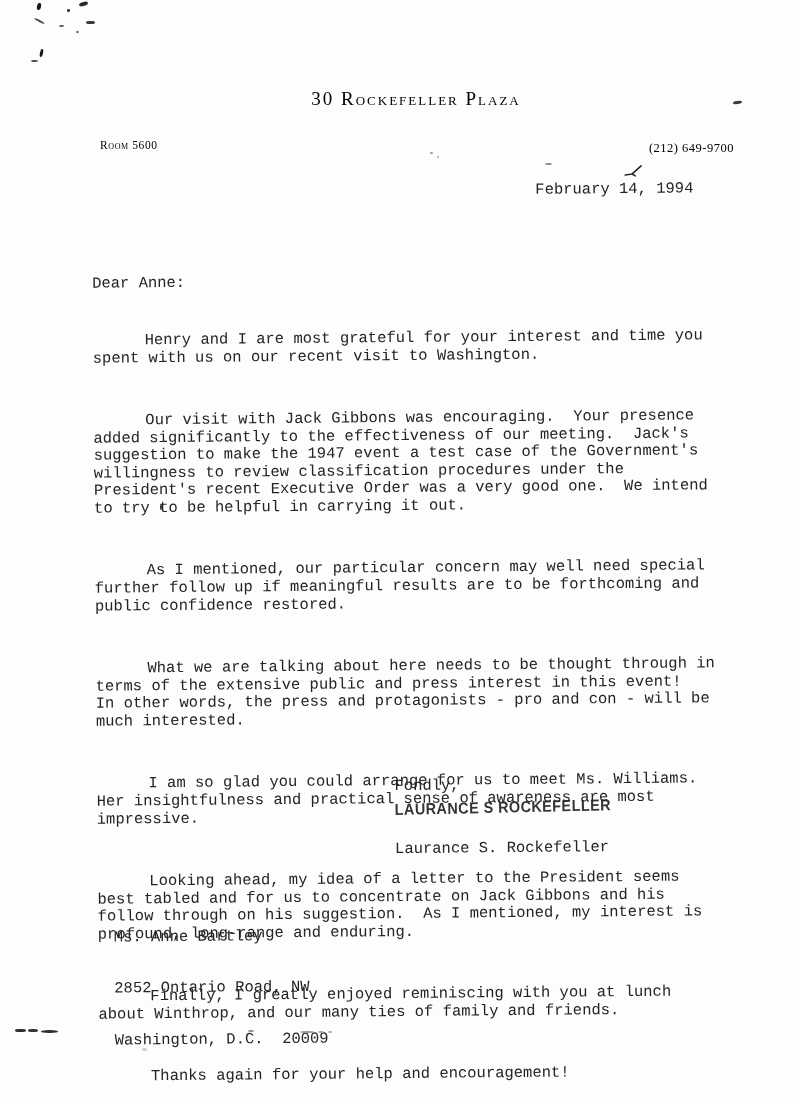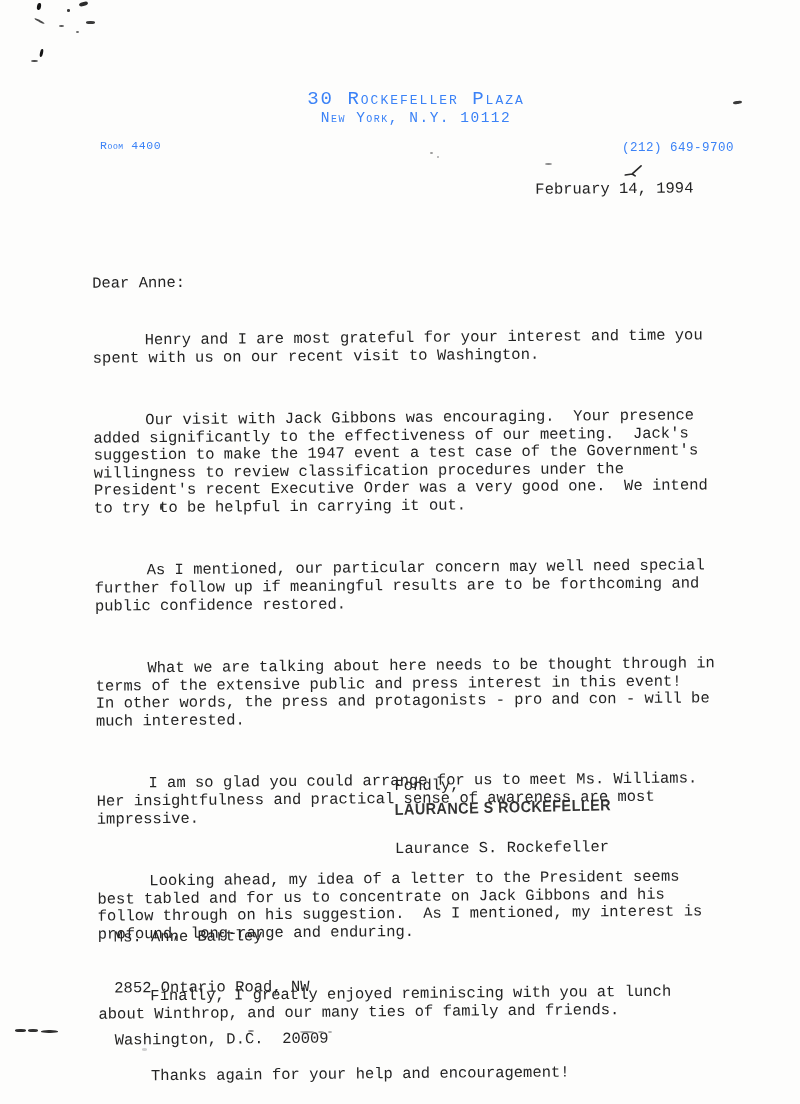--- a/index.html
+++ b/index.html
@@ -4,21 +4,21 @@
 <style>
   html,body { margin:0; padding:0; background:#ffffff; }
   .page {
     position:relative; width:800px; height:1104px;
     background:#fdfdfc; overflow:hidden;
     color:#1f1f1f;
     font-family:"Liberation Mono", monospace;
   }
 
   
-  .letterhead { position:absolute; inset:0; font-family:Liberation Mono, monospace; color:#3b82f6; }
+  .letterhead { position:absolute; inset:0; font-family:Liberation Serif, serif; color:#000000; }
   .lh-building {
     position:absolute; top:88px; left:32px; right:0; text-align:center;
     font-size:19px; font-variant:small-caps; letter-spacing:2px;
   }
   .lh-city {
     position:absolute; top:110px; left:32px; right:0; text-align:center;
     font-size:14.5px; font-variant:small-caps; letter-spacing:1.5px;
   }
   .lh-room {
     position:absolute; top:139px; left:100px;
@@ -85,22 +85,21 @@
   .b7 { left:328px; top:1031px; width:4px;  height:2px;  background:#ababab; }
   .b8 { left:142px; top:1048px; width:5px;  height:3px;  background:#d0d0d0; }
 </style>
 </head>
 <body>
 
 <div class="page">
 
   <header class="letterhead">
     <div class="lh-building">30 Rockefeller Plaza</div>
-    <div class="lh-city">New York, N.Y. 10112</div>
-    <div class="lh-room">Room 4400</div>
+    <div class="lh-room">Room 5600</div>
     <div class="lh-phone">(212) 649-9700</div>
   </header>
 
   <div class="typed-layer">
 
     <span class="tick">
       <svg width="20" height="15" viewBox="0 0 20 15">
         <path d="M1 12 L8 11 L17 3 M8 11 L11 13" stroke="#2a2a2a" stroke-width="1.6" fill="none" stroke-linecap="round"></path>
       </svg>
     </span>

